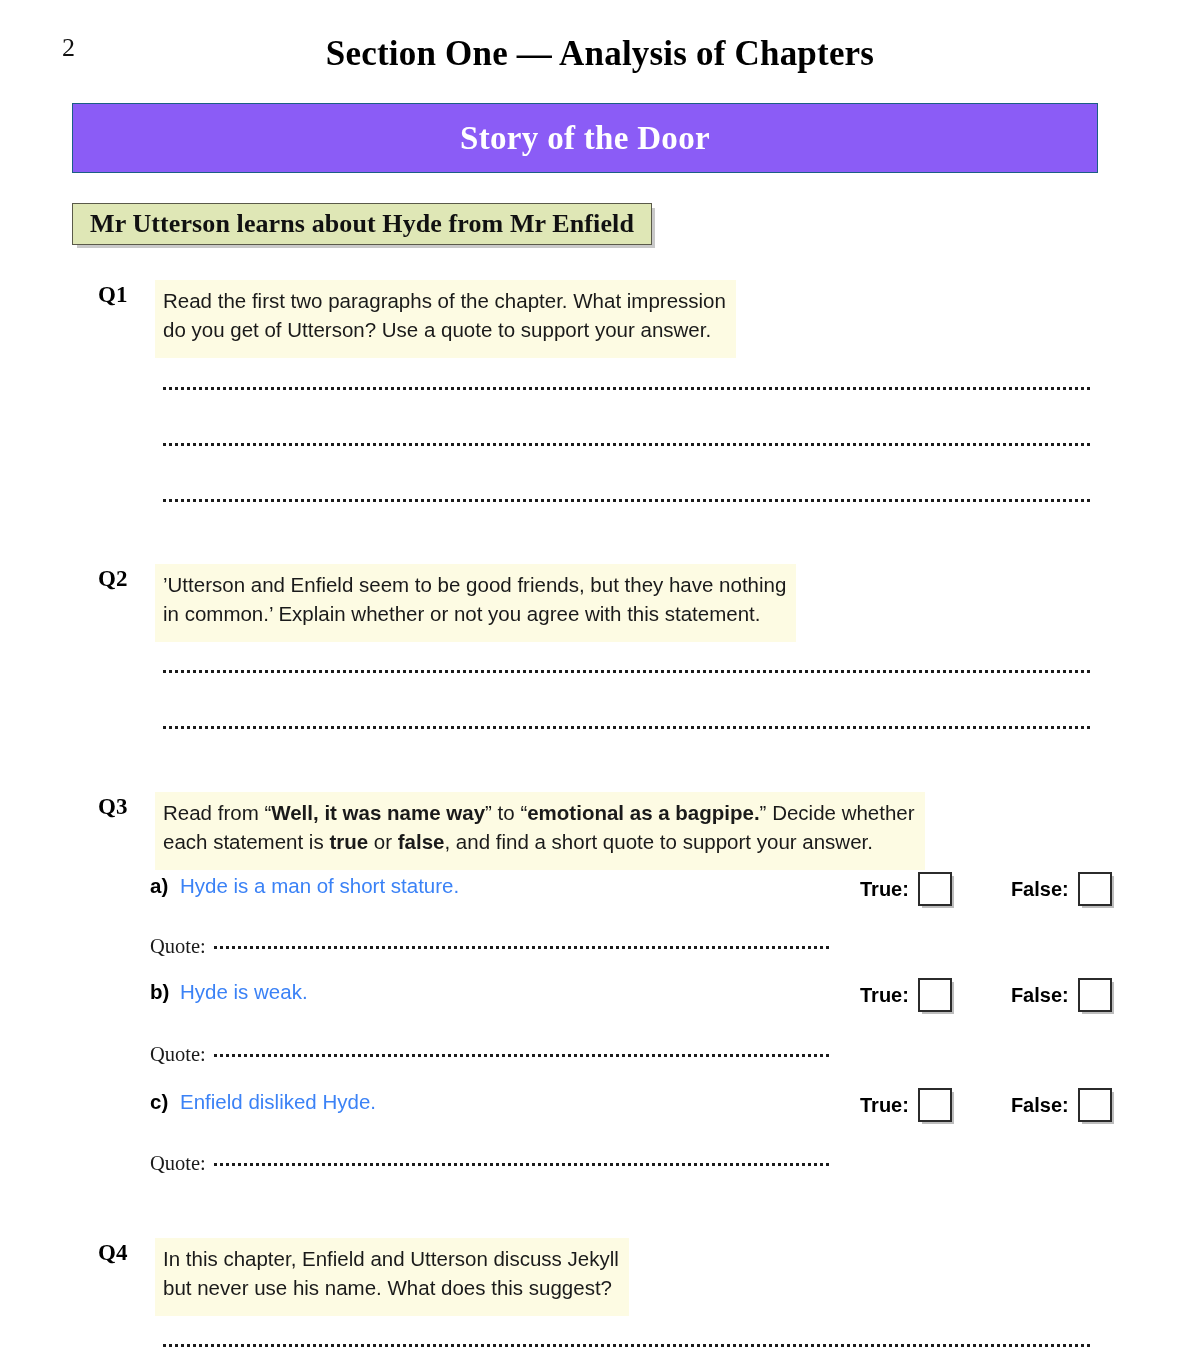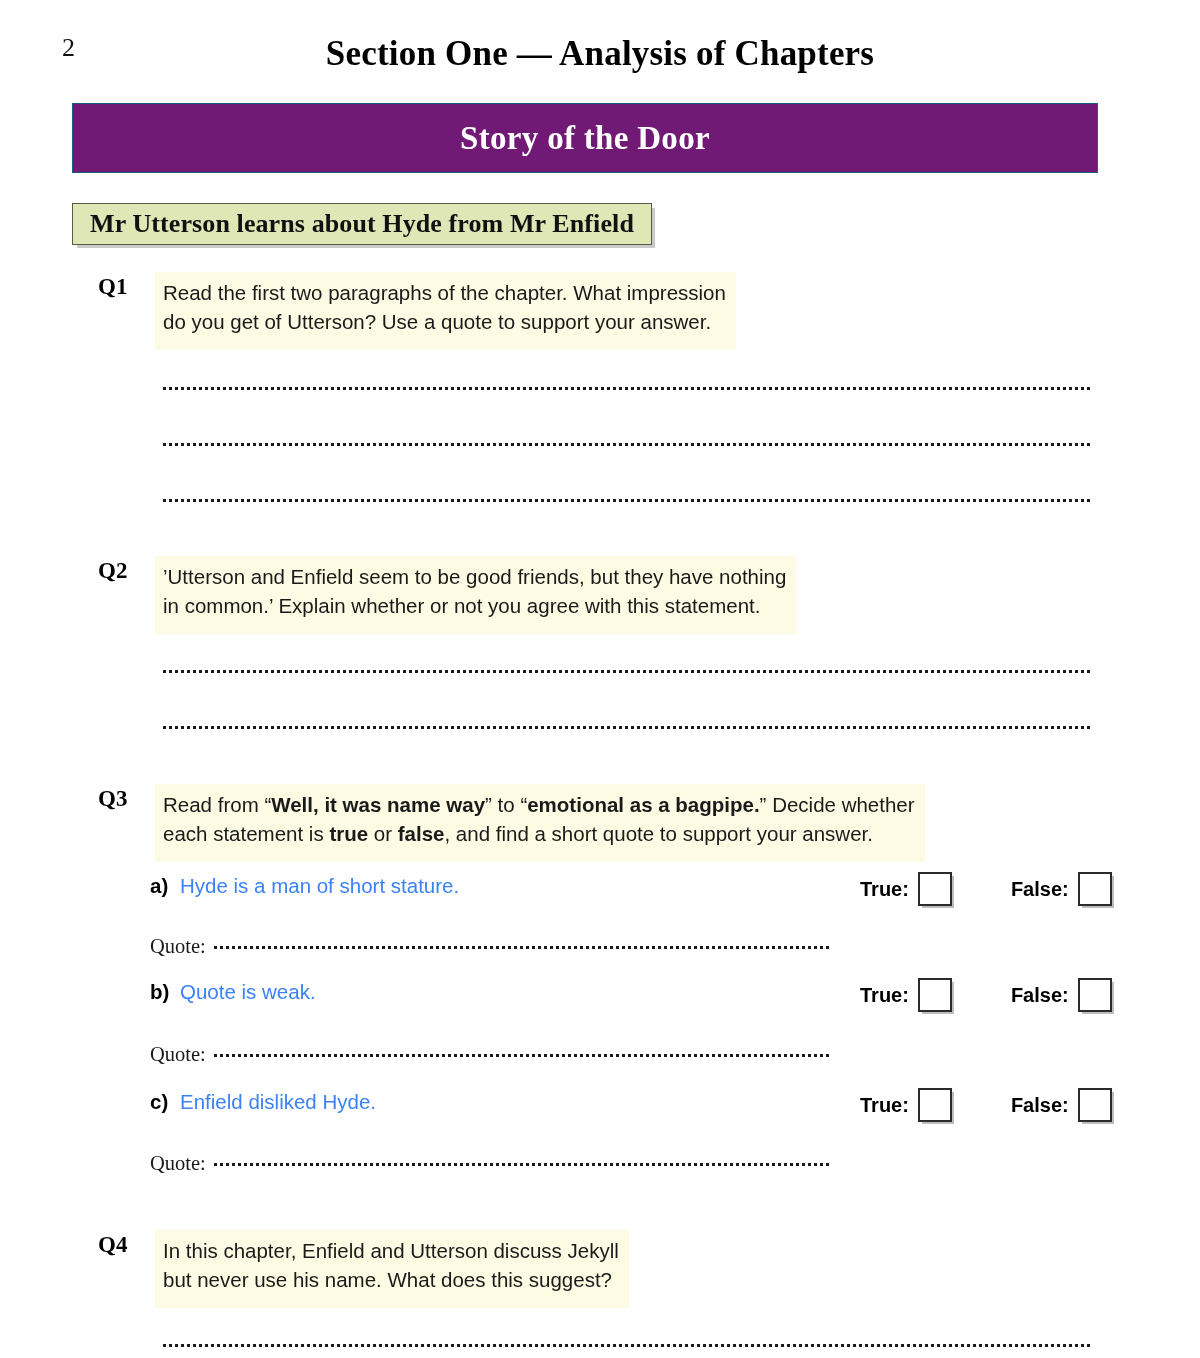--- a/index.html
+++ b/index.html
@@ -45,21 +45,21 @@
     color: #000;
   }
 
   
   .chapter-banner {
     position: absolute;
     left: 72px;
     top: 103px;
     width: 1026px;
     height: 70px;
-    background: #701a75;
+    background: #8b5cf6;
     border: 1px solid #1b5f84;
     box-sizing: border-box;
     display: flex;
     align-items: center;
     justify-content: center;
   }
   .chapter-banner-text {
     font-family: "Liberation Serif", serif;
     font-weight: bold;
     font-size: 33px;
@@ -88,20 +88,21 @@
     color: #111;
     letter-spacing: 0.1px;
     white-space: nowrap;
   }
 
   
   .question {
     position: absolute;
     display: flex;
     align-items: flex-start;
+    margin-top: 8px;
   }
   .q-label {
     font-family: "Liberation Serif", serif;
     font-weight: bold;
     font-size: 23px;
     width: 57px;
     flex: 0 0 57px;
     padding-top: 2px;
     color: #000;
   }
@@ -246,21 +247,21 @@
       <span class="checkbox"></span>
     </div>
   </div>
   <div class="quote-row" style="top:935px;">
     <span class="quote-label">Quote:</span>
     <span class="quote-dots"></span>
   </div>
 
   <div class="tf-row" style="top:980px;">
     <div class="tf-letter">b)</div>
-    <div class="tf-statement">Quote is weak.</div>
+    <div class="tf-statement">Hyde is weak.</div>
   </div>
   <div class="tf-controls" style="left:860px; top:978px;">
     <div class="tf-group">
       <span class="tf-caption">True:</span>
       <span class="checkbox"></span>
     </div>
     <div class="tf-gap"></div>
     <div class="tf-group">
       <span class="tf-caption">False:</span>
       <span class="checkbox"></span>

